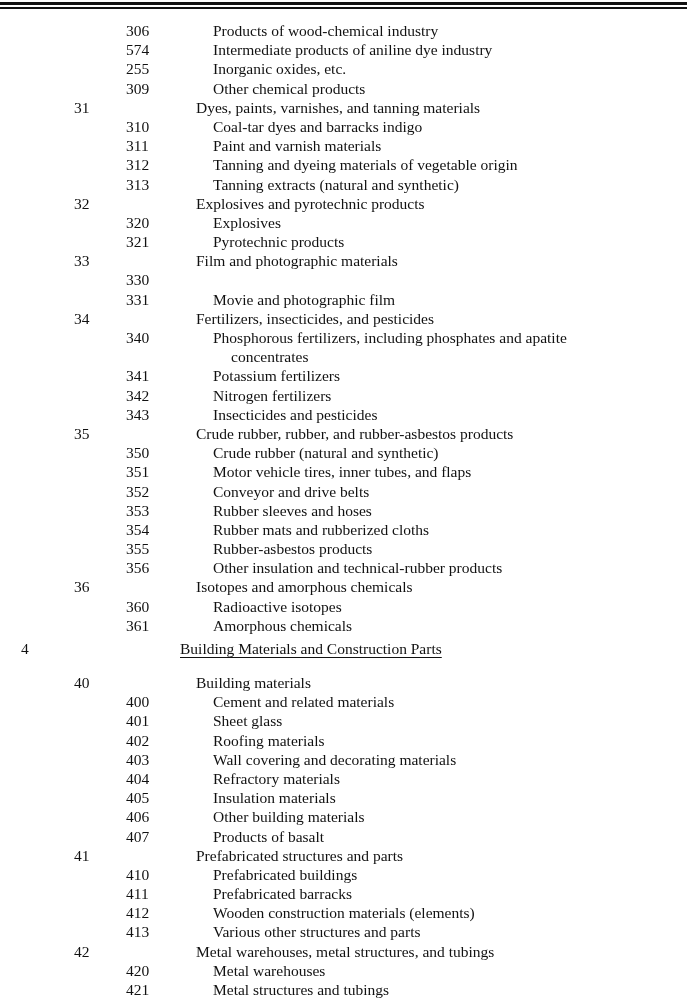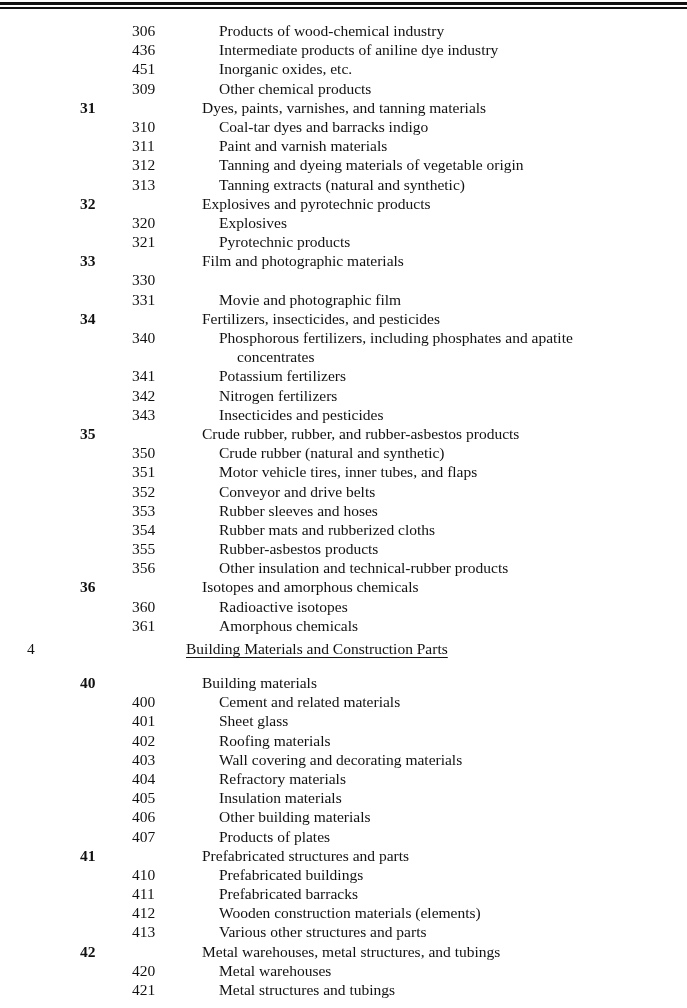--- a/index.html
+++ b/index.html
@@ -6,49 +6,49 @@
   body {
     width: 687px; height: 1008px; position: relative; overflow: hidden;
     font-family: "Liberation Serif", "DejaVu Serif", serif;
     color: #111111;
     font-size: 15.5px;
   }
   .rule { position: absolute; left: 0; width: 687px; background: #111; }
   .rule.r1 { top: 2px; height: 3px; }
   .rule.r2 { top: 7px; height: 2px; }
   #content { position: absolute; left: 0; top: 21px; width: 687px; }
-  .row { position: relative; height: 19.2px; line-height: 19.2px; white-space: nowrap; margin-left: 6px; }
+  .row { position: relative; height: 19.2px; line-height: 19.2px; white-space: nowrap; }
   .row .code { position: absolute; }
   .row .title { position: absolute; }
-  .row.group .code { left: 74px; font-weight: bold; }
+  .row.group .code { left: 74px; }
   .row.group .title { left: 196px; text-align: center; }
   .row.item .code { left: 126px; }
   .row.item .title { left: 213px; }
   .row.cont .title { left: 231px; }
   .row.section { height: 38px; line-height: 20px; }
   .row.section .code { left: 21px; top: 4px; }
   .row.section .title { left: 180px; top: 4px; text-decoration: underline; text-underline-offset: 3px; }
 </style>
 </head>
 <body>
 
 <div class="rule r1"></div>
 <div class="rule r2"></div>
 
 <div id="content">
     <div class="row item">
       <span class="code">306</span>
       <span class="title">Products of wood-chemical industry</span>
     </div>
     <div class="row item">
-      <span class="code">436</span>
+      <span class="code">574</span>
       <span class="title">Intermediate products of aniline dye industry</span>
     </div>
     <div class="row item">
-      <span class="code">451</span>
+      <span class="code">255</span>
       <span class="title">Inorganic oxides, etc.</span>
     </div>
     <div class="row item">
       <span class="code">309</span>
       <span class="title">Other chemical products</span>
     </div>
     <div class="row group">
       <span class="code">31</span>
       <span class="title">Dyes, paints, varnishes, and tanning materials</span>
     </div>
@@ -190,21 +190,21 @@
     <div class="row item">
       <span class="code">405</span>
       <span class="title">Insulation materials</span>
     </div>
     <div class="row item">
       <span class="code">406</span>
       <span class="title">Other building materials</span>
     </div>
     <div class="row item">
       <span class="code">407</span>
-      <span class="title">Products of plates</span>
+      <span class="title">Products of basalt</span>
     </div>
     <div class="row group">
       <span class="code">41</span>
       <span class="title">Prefabricated structures and parts</span>
     </div>
     <div class="row item">
       <span class="code">410</span>
       <span class="title">Prefabricated buildings</span>
     </div>
     <div class="row item">

